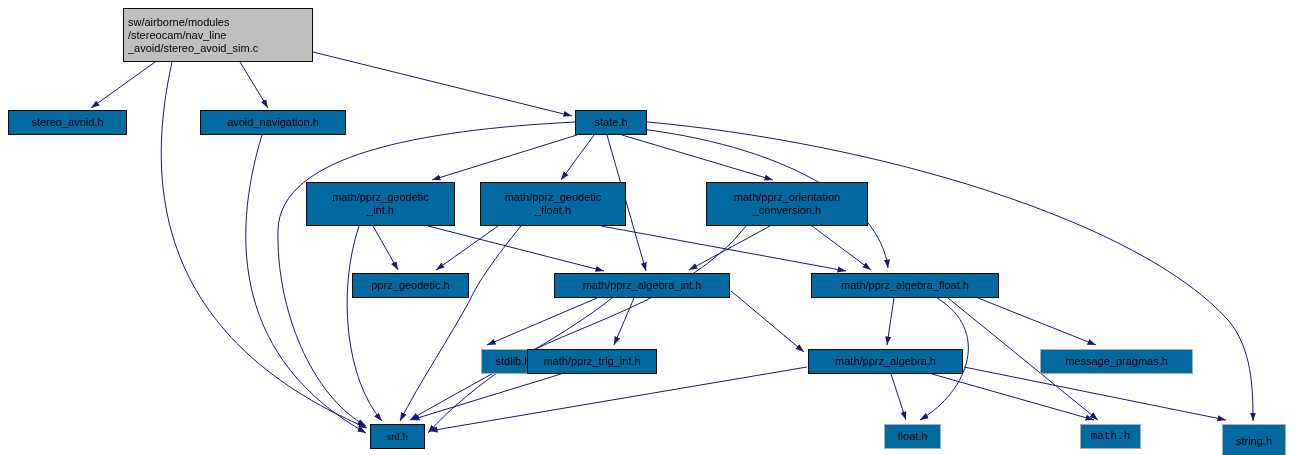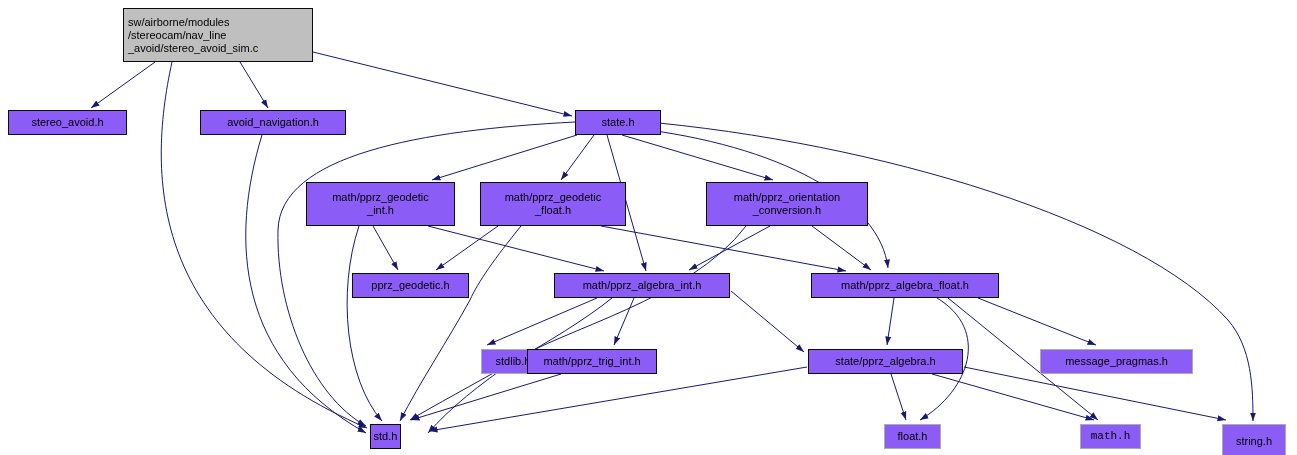--- a/index.html
+++ b/index.html
@@ -9,21 +9,21 @@
     height:455px;
     background:#ffffff;
     font-family:"Liberation Sans", sans-serif;
     overflow:hidden;
   }
   .edge-layer{position:absolute;left:0;top:0;width:1297px;height:455px;}
   path.edge{stroke:#191970;stroke-width:1;fill:none;}
   .node{
     position:absolute;
     box-sizing:border-box;
-    background:#8b5cf6;
+    background:#0369a1;
     border:1px solid #0a0a0a;
     display:flex;
     flex-direction:column;
     justify-content:center;
     align-items:center;
     font-size:11px;
     line-height:13px;
     color:#000000;
     white-space:nowrap;
     z-index:2;
@@ -90,21 +90,21 @@
         <span>sw/airborne/modules</span>
         <span>/stereocam/nav_line</span>
         <span>_avoid/stereo_avoid_sim.c</span>
       </div>
       <div class="node header" style="left: 8px; top: 110px; width: 119px; height: 25px;">
         <span>stereo_avoid.h</span>
       </div>
       <div class="node header" style="left: 200px; top: 110px; width: 146px; height: 25px;">
         <span>avoid_navigation.h</span>
       </div>
-      <div class="node header" style="left: 575px; top: 110px; width: 86px; height: 25px;">
+      <div class="node header" style="left: 575px; top: 110px; width: 72px; height: 25px;">
         <span>state.h</span>
       </div>
       <div class="node header" style="left: 306px; top: 182px; width: 149px; height: 44px;">
         <span>math/pprz_geodetic</span>
         <span>_int.h</span>
       </div>
       <div class="node header" style="left: 480px; top: 182px; width: 146px; height: 44px;">
         <span>math/pprz_geodetic</span>
         <span>_float.h</span>
       </div>
@@ -121,26 +121,26 @@
       <div class="node header" style="left: 811px; top: 273px; width: 188px; height: 25px;">
         <span>math/pprz_algebra_float.h</span>
       </div>
       <div class="node external" style="left: 437px; top: 349px; width: 64px; height: 25px; margin-left: 44px;">
         <span>stdlib.h</span>
       </div>
       <div class="node header" style="left: 527px; top: 349px; width: 130px; height: 25px;">
         <span>math/pprz_trig_int.h</span>
       </div>
       <div class="node header" style="left: 808px; top: 349px; width: 155px; height: 25px;">
-        <span>state/pprz_algebra.h</span>
+        <span>math/pprz_algebra.h</span>
       </div>
       <div class="node external" style="left: 1040px; top: 349px; width: 153px; height: 25px;">
         <span>message_pragmas.h</span>
       </div>
-      <div class="node header" style="left: 370px; top: 424px; width: 31px; height: 25px;">
+      <div class="node header" style="left: 370px; top: 424px; width: 55px; height: 25px; font-family: Liberation Serif, serif;">
         <span>std.h</span>
       </div>
       <div class="node external" style="left: 884px; top: 424px; width: 57px; height: 25px;">
         <span>float.h</span>
       </div>
       <div class="node external" style="left: 1080px; top: 424px; width: 61px; height: 25px; font-family: Liberation Mono, monospace;">
         <span>math.h</span>
       </div>
       <div class="node external" style="left: 1222px; top: 424px; width: 64px; height: 34px;">
         <span>string.h</span>

